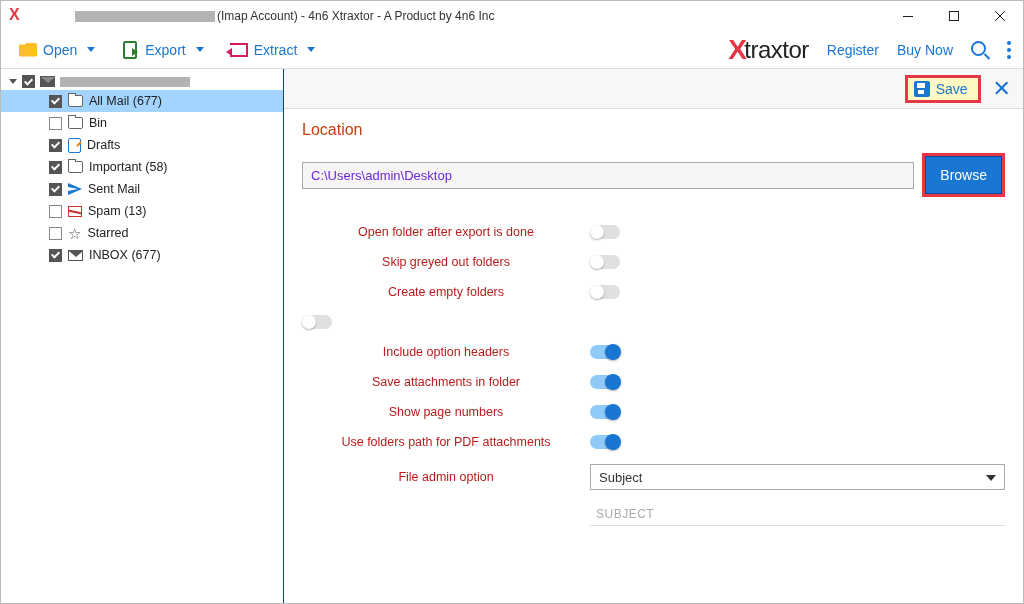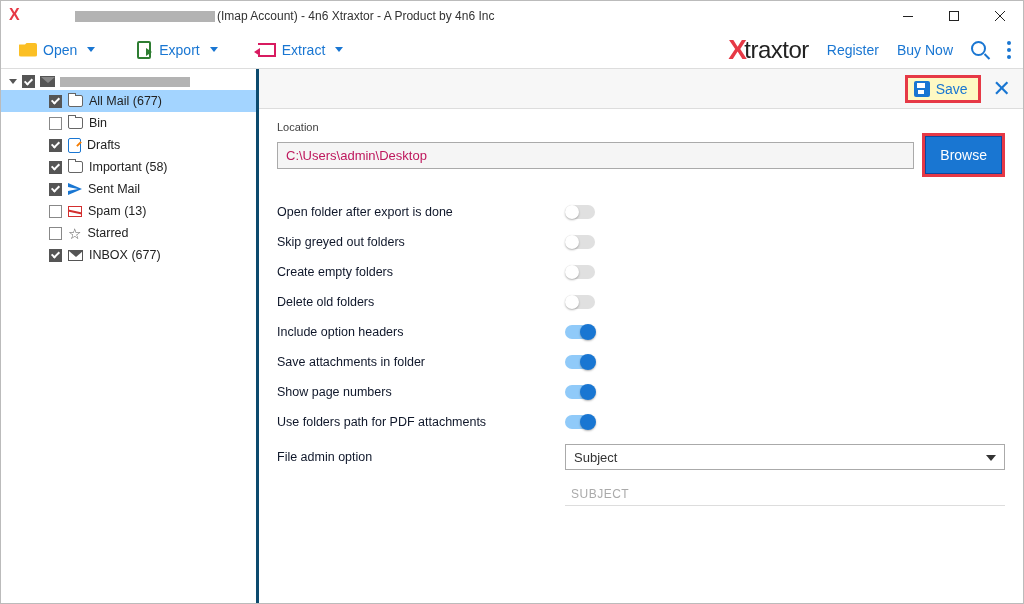--- a/index.html
+++ b/index.html
@@ -10,21 +10,21 @@
   .titlebar { height: 30px; display: flex; align-items: center; padding: 0 0 0 8px; }
   .titlebar .app-icon { width: 16px; height: 16px; position: relative; margin-right: 6px; }
   .titlebar .app-icon::before { content: "X"; font-weight: 900; font-size: 16px; color: #e63946; position: absolute; left: 0; top: -2px; }
   .titlebar .title-text { font-size: 12px; color: #333; display: flex; align-items: center; margin-left: 44px; }
   .titlebar .redact { display: inline-block; width: 140px; height: 11px; background: #b3b3b3; margin-right: 2px; vertical-align: middle; }
   .win-controls { margin-left: auto; display: flex; height: 100%; }
   .win-btn { width: 46px; height: 100%; display: flex; align-items: center; justify-content: center; color: #222; }
   .win-btn svg { stroke: #222; }
 
   
-  .toolbar { height: 38px; border-bottom: 1px solid #ddd; display: flex; align-items: center; padding: 0 12px; gap: 14px; }
+  .toolbar { height: 38px; border-bottom: 1px solid #ddd; display: flex; align-items: center; padding: 0 12px; }
   .tb-btn { display: flex; align-items: center; gap: 6px; padding: 4px 6px; margin-right: 14px; font-size: 14px; color: #1976d2; cursor: pointer; }
   .tb-btn .caret { border-left: 4px solid transparent; border-right: 4px solid transparent; border-top: 5px solid #1976d2; margin-left: 4px; }
   .tb-icon { width: 18px; height: 18px; display: flex; align-items: center; justify-content: center; }
   .folder-open { width: 18px; height: 14px; background: #fbbf24; position: relative; border-radius: 2px; clip-path: polygon(0 2px,6px 2px,8px 0,18px 0,18px 14px,0 14px); }
   .file-export { width: 14px; height: 18px; background: #fff; border: 2px solid #2e7d32; border-radius: 2px; position: relative; }
   .file-export::after { content: ""; position: absolute; right: -3px; top: 5px; border-left: 6px solid #2e7d32; border-top: 4px solid transparent; border-bottom: 4px solid transparent; }
   .extract-ic { width: 18px; height: 14px; border: 2px solid #d81b60; border-left: none; position: relative; }
   .extract-ic::after { content: ""; position: absolute; left: -4px; top: 3px; border-right: 6px solid #d81b60; border-top: 4px solid transparent; border-bottom: 4px solid transparent; }
 
   .brand { margin-left: auto; display: flex; align-items: center; gap: 18px; }
@@ -32,21 +32,21 @@
   .brand-logo .bx { color: #e63946; font-weight: 900; font-size: 28px; margin-right: -2px; }
   .brand-link { color: #1976d2; font-size: 14px; cursor: pointer; }
   .search-ic { width: 18px; height: 18px; position: relative; }
   .search-ic::before { content: ""; position: absolute; width: 11px; height: 11px; border: 2px solid #1976d2; border-radius: 50%; left: 0; top: 0; }
   .search-ic::after { content: ""; position: absolute; width: 2px; height: 7px; background: #1976d2; transform: rotate(-45deg); right: 1px; bottom: -1px; }
   .more-ic { width: 4px; height: 18px; display: flex; flex-direction: column; justify-content: space-between; }
   .more-ic span { width: 4px; height: 4px; background: #1976d2; border-radius: 50%; }
 
   
   .body { flex: 1; display: flex; min-height: 0; }
-  .sidebar { width: 258px; border-right: 3px solid #0c4a6e; padding-top: 4px; overflow-y: auto; }
+  .sidebar { width: 283px; border-right: 1px solid #0c4a6e; padding-top: 4px; overflow-y: auto; }
   .tree-root { display: flex; align-items: center; padding: 2px 6px 2px 8px; gap: 5px; }
   .tree-caret { border-left: 4px solid transparent; border-right: 4px solid transparent; border-top: 5px solid #555; }
   .tree-item { display: flex; align-items: center; padding: 3px 6px 3px 48px; gap: 6px; cursor: pointer; height: 22px; }
   .tree-item.selected { background: #a3d4ff; }
   .cb { width: 13px; height: 13px; border: 1px solid #888; background: #fff; display: flex; align-items: center; justify-content: center; flex-shrink: 0; }
   .cb.checked { background: #555; border-color: #555; }
   .cb.checked::after { content: ""; width: 3px; height: 6px; border: solid #fff; border-width: 0 2px 2px 0; transform: rotate(45deg); margin-top: -2px; }
   .folder-ic { width: 15px; height: 12px; border: 1px solid #666; background: #fff; border-radius: 0 2px 2px 2px; flex-shrink: 0; position: relative; }
   .folder-ic::before { content: ""; position: absolute; top: -3px; left: -1px; width: 6px; height: 2px; border: 1px solid #666; border-bottom: none; background: #fff; }
   .mail-ic { width: 15px; height: 11px; border: 1px solid #555; background: #fff; flex-shrink: 0; position: relative; }
@@ -69,28 +69,28 @@
   .panel-header { height: 40px; border-bottom: 1px solid #ddd; display: flex; align-items: center; padding: 0 12px 0 16px; background: #f7f7f7; }
   .panel-title { font-size: 16px; color: #3b6fb6; }
   .panel-actions { margin-left: auto; display: flex; align-items: center; gap: 12px; }
   .save-box { border: 3px solid #e63946; padding: 3px 10px 3px 6px; display: flex; align-items: center; gap: 6px; color: #1976d2; font-size: 14px; cursor: pointer; background: #fef9c3; }
   .save-ic { width: 16px; height: 16px; background: #1976d2; border-radius: 2px; position: relative; }
   .save-ic::before { content: ""; position: absolute; left: 3px; top: 2px; width: 8px; height: 5px; background: #fff; }
   .save-ic::after { content: ""; position: absolute; left: 4px; bottom: 3px; width: 6px; height: 4px; background: #fff; }
   .close-x { font-size: 22px; color: #1976d2; cursor: pointer; font-weight: 300; }
 
   .panel-body { padding: 12px 18px; flex: 1; overflow-y: auto; }
-  .field-label { font-size: 11px; color: #404040; margin-bottom: 0; }
+  .field-label { font-size: 16px; color: #c2410c; margin-bottom: 14px; }
   .loc-row { display: flex; align-items: center; gap: 8px; margin-bottom: 20px; }
-  .loc-input { flex: 1; height: 27px; border: 1px solid #aaa; background: #f5f5f5; padding: 0 8px; font-size: 13px; color: #be185d; }
+  .loc-input { flex: 1; height: 27px; border: 1px solid #aaa; background: #f5f5f5; padding: 0 8px; font-size: 13px; color: #6d28d9; }
   .browse-box { border: 3px solid #e63946; }
   .browse-btn { background: #1976d2; color: #fff; padding: 10px 14px; font-size: 14px; cursor: pointer; border: 1px solid #0d47a1; }
 
   .opt-row { display: flex; align-items: center; height: 30px; }
-  .opt-label { width: 288px; font-size: 12.5px; color: #0f172a; }
+  .opt-label { width: 288px; font-size: 12.5px; color: #b91c1c; text-align: center; }
   .toggle { width: 30px; height: 14px; background: #e0e0e0; border-radius: 8px; position: relative; cursor: pointer; }
   .toggle::after { content: ""; position: absolute; width: 14px; height: 14px; background: #fff; border-radius: 50%; top: 0; left: 0; box-shadow: 0 1px 2px rgba(0,0,0,0.3); }
   .toggle.on { background: #90caf9; }
   .toggle.on::after { left: auto; right: -1px; background: #1976d2; width: 16px; height: 16px; top: -1px; }
 
   .select-row { display: flex; align-items: center; height: 32px; margin-top: 4px; }
   .select-ctrl { flex: 1; height: 26px; border: 1px solid #aaa; background: #fff; padding: 0 24px 0 8px; font-size: 13px; position: relative; display: flex; align-items: center; }
   .select-ctrl::after { content: ""; position: absolute; right: 8px; top: 10px; border-left: 5px solid transparent; border-right: 5px solid transparent; border-top: 6px solid #333; }
   .preview-row { margin-top: 10px; margin-left: 288px; border-bottom: 1px solid #ddd; padding: 4px 6px; color: #aaa; font-size: 12px; letter-spacing: 0.5px; }
 </style>
@@ -243,21 +243,20 @@
             </div>
             <div class="opt-row">
               <span class="opt-label">Skip greyed out folders</span>
               <span class="toggle"></span>
             </div>
             <div class="opt-row">
               <span class="opt-label">Create empty folders</span>
               <span class="toggle"></span>
             </div>
             <div class="opt-row">
-              <span class="opt-label">Delete old folders</span>
               <span class="toggle"></span>
             </div>
             <div class="opt-row">
               <span class="opt-label">Include option headers</span>
               <span class="toggle on"></span>
             </div>
             <div class="opt-row">
               <span class="opt-label">Save attachments in folder</span>
               <span class="toggle on"></span>
             </div>

